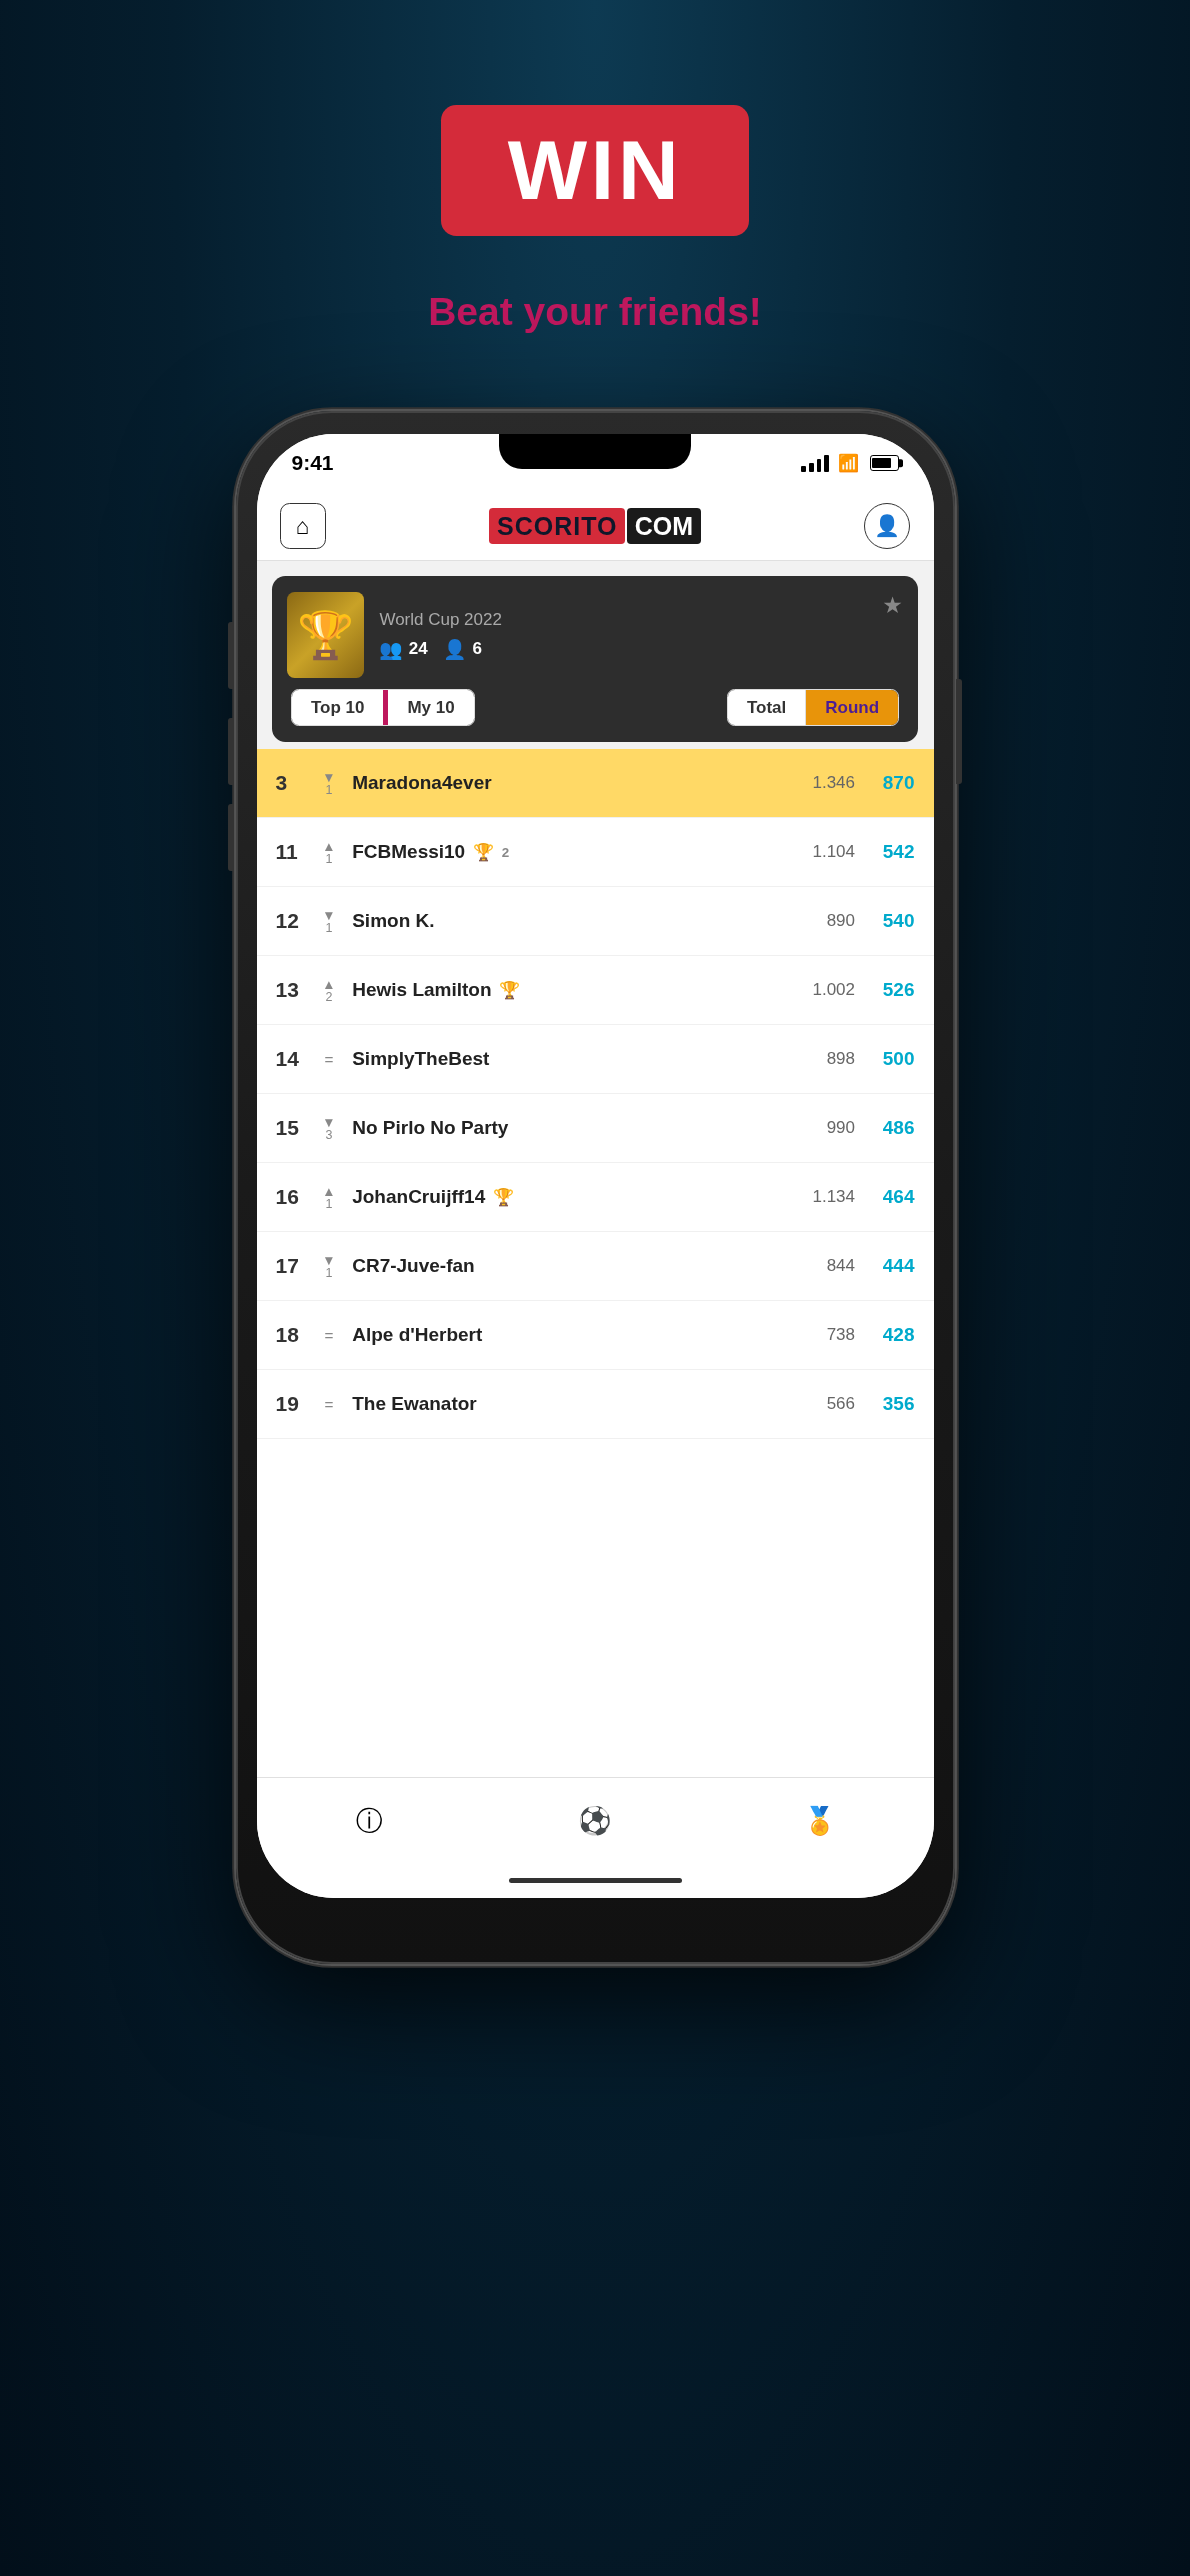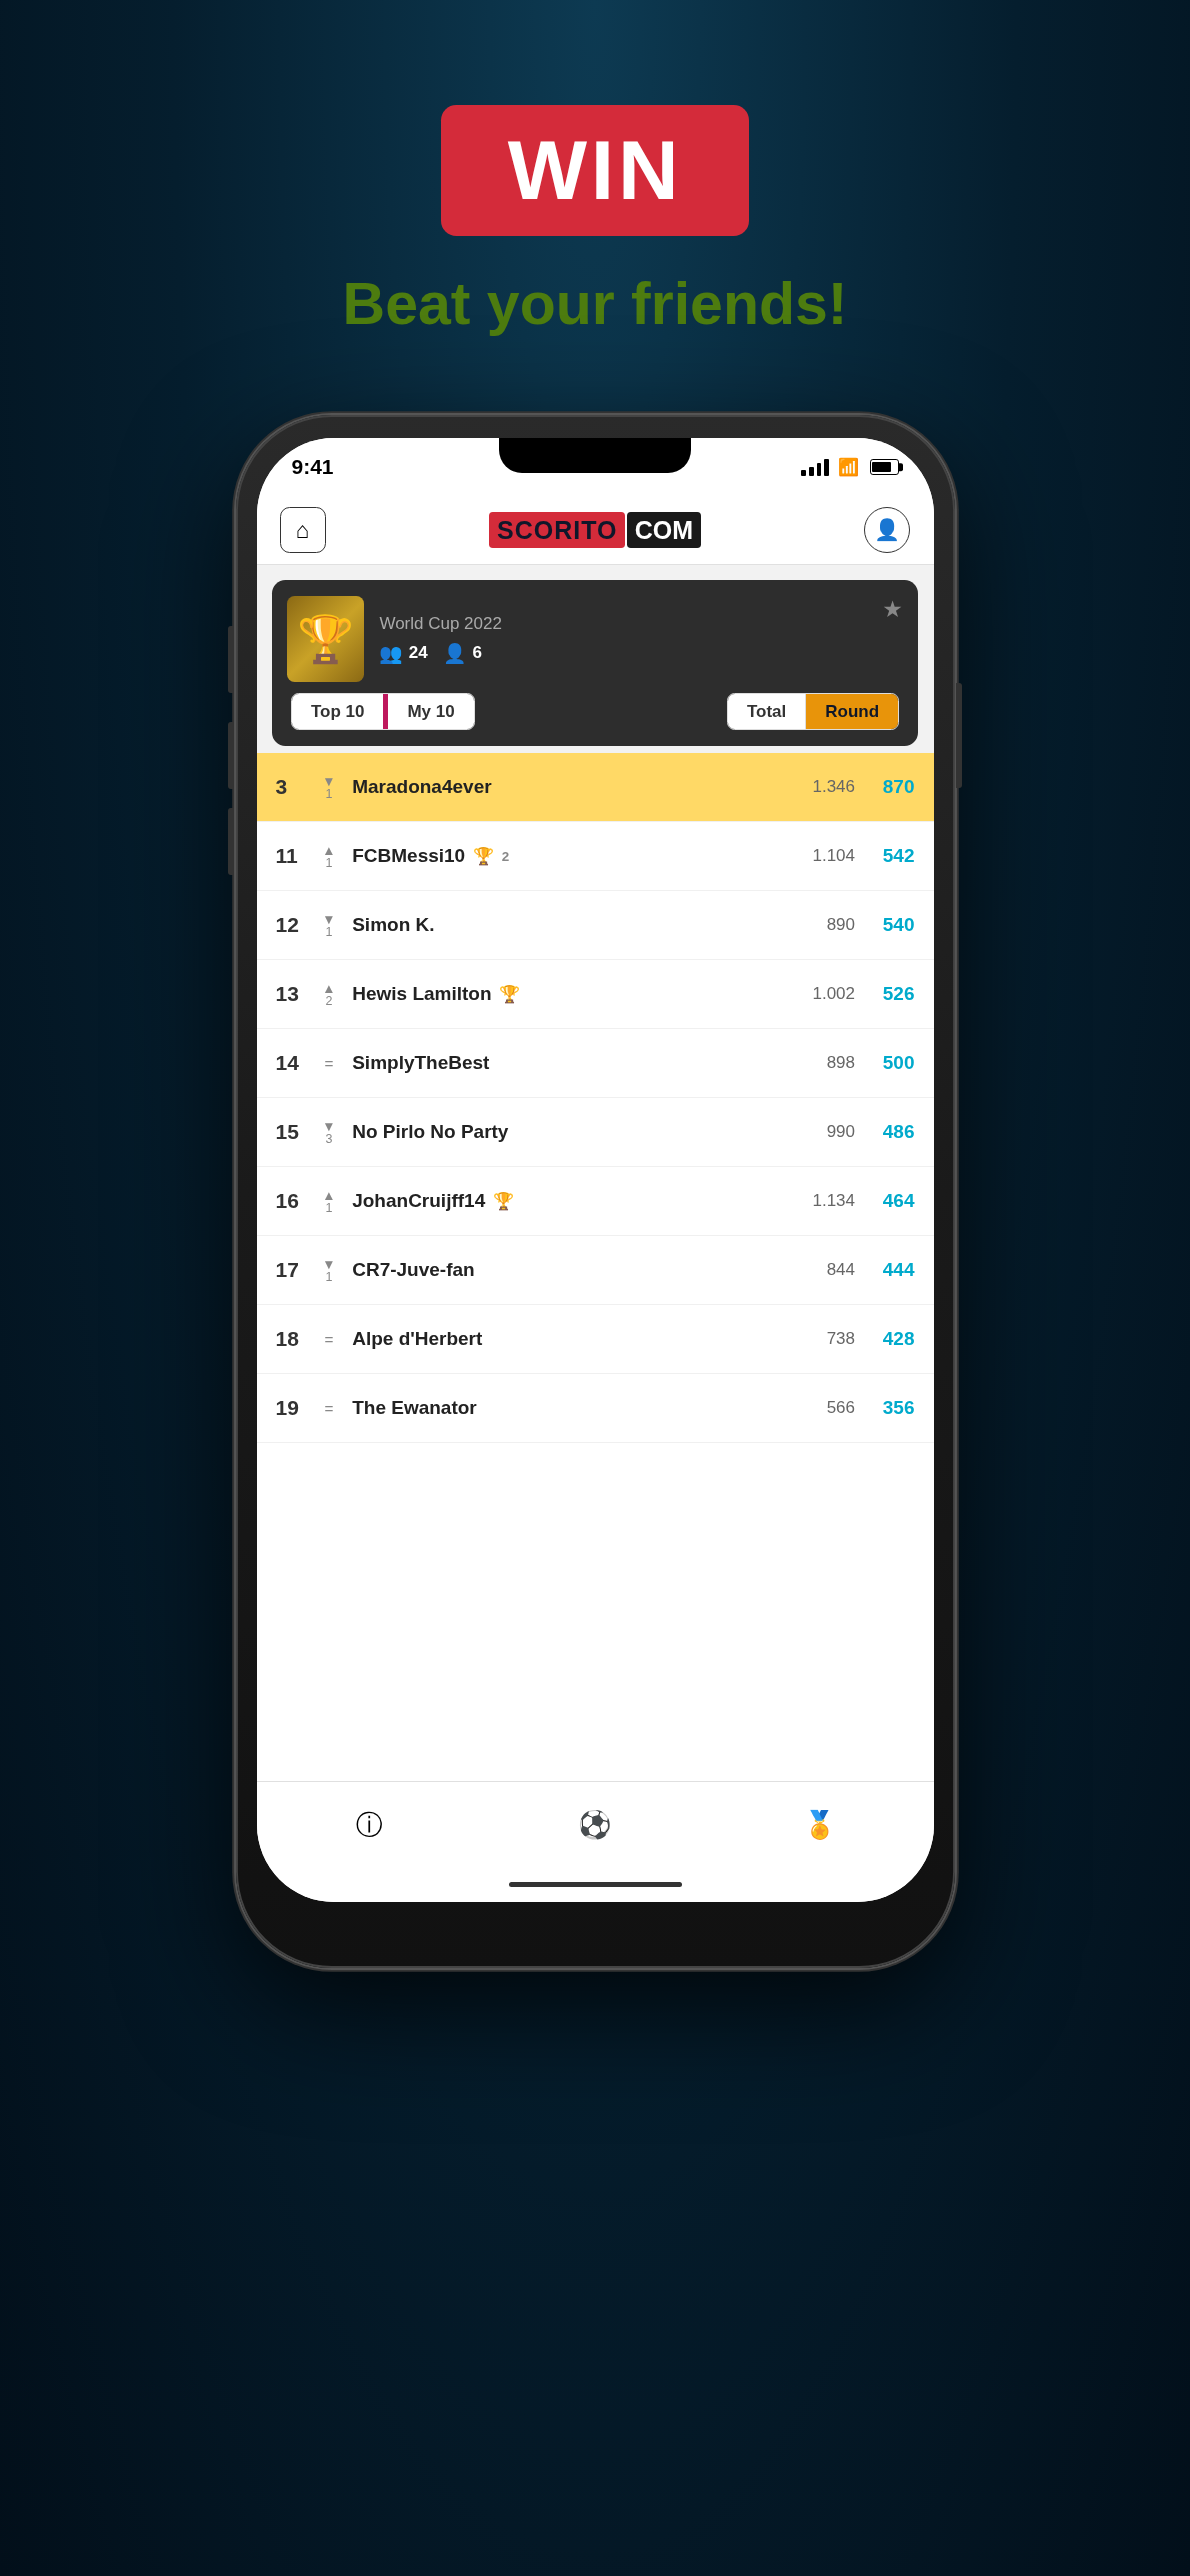--- a/index.html
+++ b/index.html
@@ -25,24 +25,24 @@
       display: inline-block;
     }
     .win-badge span {
       color: white;
       font-size: 84px;
       font-weight: 900;
       letter-spacing: 3.8px;
     }
 
     .tagline {
-      color: #4d7c0f;
-      font-size: 59px;
+      color: #be185d;
+      font-size: 39px;
       font-weight: 800;
-      margin-top: 34px;
+      margin-top: 54px;
       margin-bottom: 77px;
     }
 
     
     .phone-shell {
       width: 719px;
       height: 1553px;
       background: linear-gradient(180deg, #2a2a2a 0%, #1a1a1a 50%, #111 100%);
       border-radius: 96px;
       position: relative;
@@ -348,21 +348,21 @@
       font-size: 17px;
       font-weight: 600;
       background: white;
       color: #333;
       border: none;
       cursor: pointer;
     }
 
     .filter-right-btn.active {
       background: #e8940a;
-      color: #0f172a;
+      color: #4c1d95;
     }
 
     .filter-right-btn:first-child {
       border-right: 1px solid #ddd;
     }
 
     
     .leaderboard {
       flex: 1;
       background: white;

